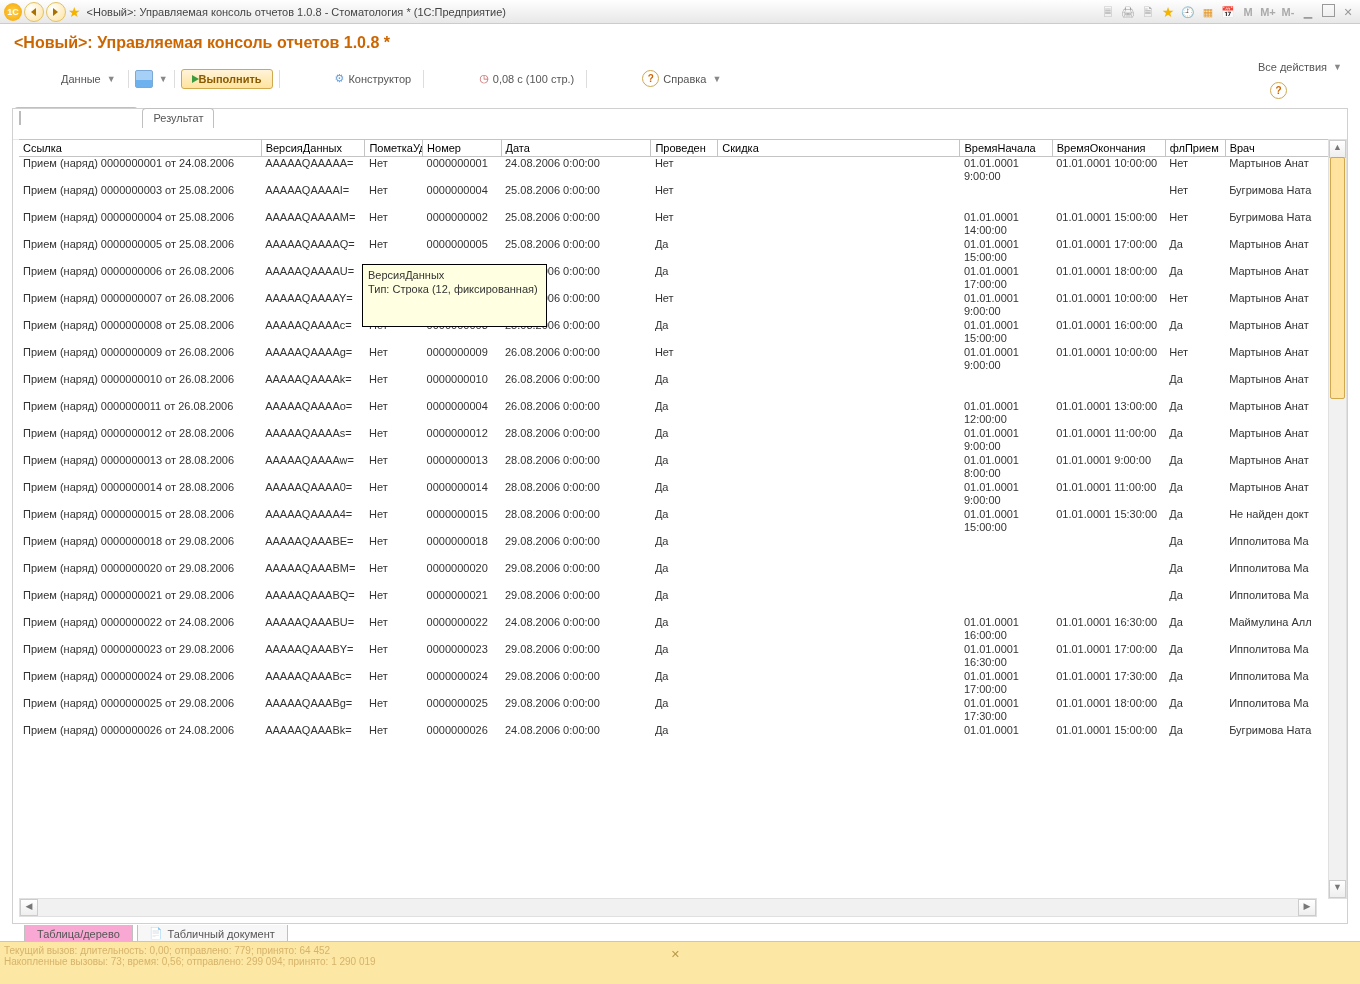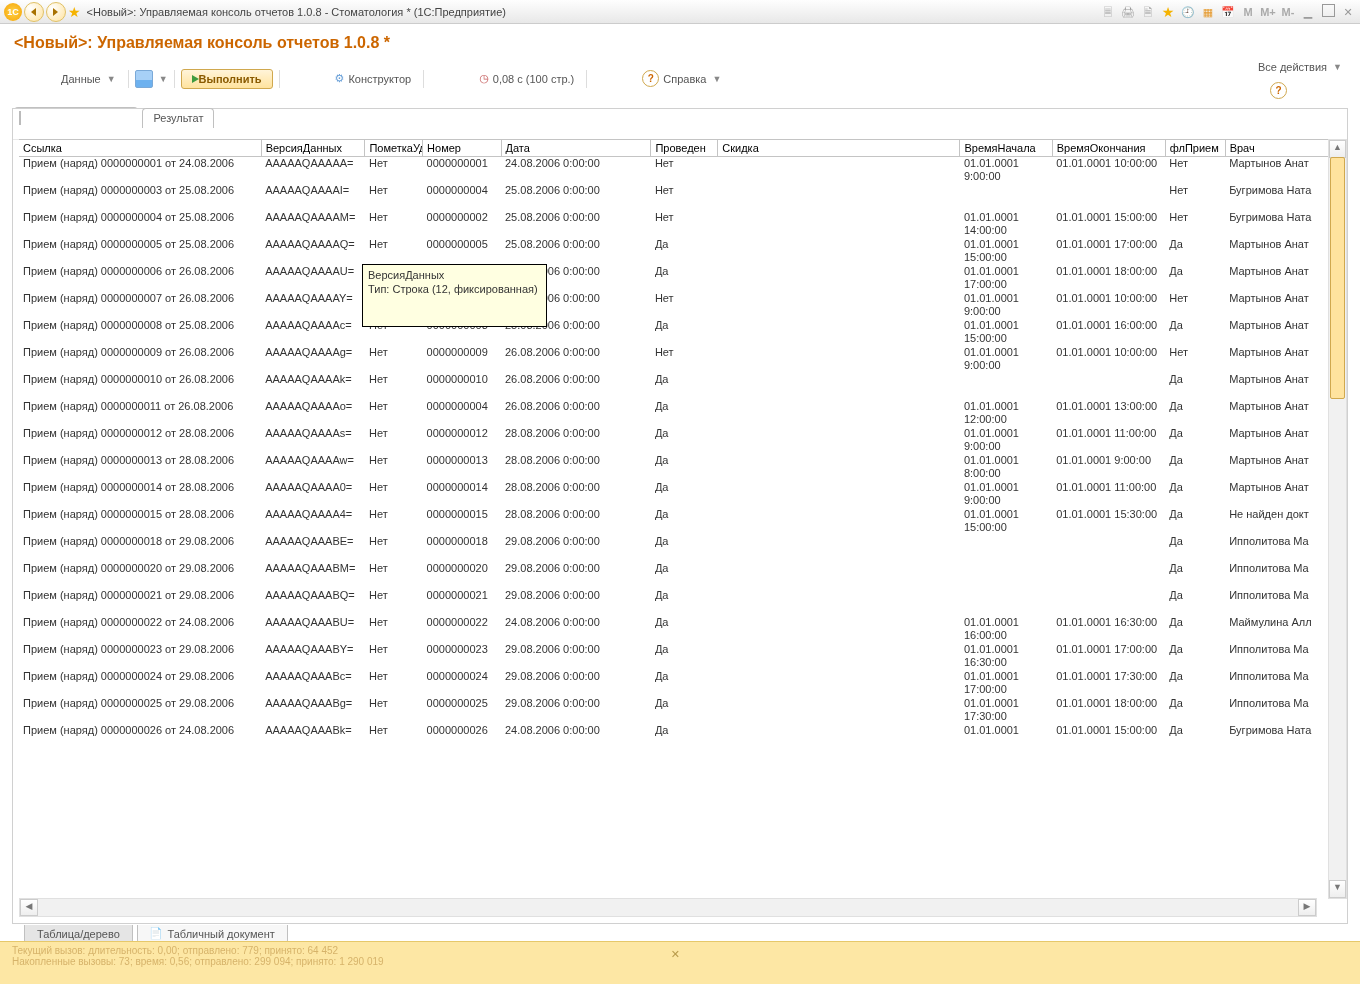--- a/index.html
+++ b/index.html
@@ -60,23 +60,23 @@
   .h-btn { position:absolute; top:0; bottom:0; width:16px; text-align:center;
            background:linear-gradient(#fff,#eee); border:1px solid #ccc;
            color:#777; font-size:9px; line-height:12px; }
   .tooltip { position:absolute; left:349px; top:155px; width:173px; height:55px;
              background:#FFFFE1; border:1px solid #000; padding:3px 5px;
              font-size:11px; color:#333; z-index:10; line-height:14px; }
   .footer-tabs { position:absolute; bottom:40px; left:24px; display:flex; gap:4px; }
   .ftab { padding:2px 12px 3px; border:1px solid #c0c0c0; border-top:none;
           border-radius:0 0 4px 4px; background:#f7f7f7; color:#555; display:flex;
           align-items:center; gap:4px; }
-  .ftab.active { background:#e5e5e5; }
+  .ftab.active { background:#f9a8d4; }
   .status-strip { position:absolute; bottom:0; left:0; right:0; height:36px;
-                  background:#fde7a4; border-top:1px solid #e6c86a; padding:3px 12px; }
+                  background:#fde7a4; border-top:1px solid #e6c86a; padding:3px 4px; }
   .status-line { color:#d6b36a; font-size:10px; }
   .status-close { position:absolute; right:680px; top:6px; color:#b89a4a; }
   .star { color:#f5b301; font-size:14px; }
   .nav-btn { width:18px; height:18px; border:1px solid #e0c166; border-radius:50%;
              background:radial-gradient(circle at 30% 30%,#fff,#ffe39e); position:relative; }
   .nav-btn::after { content:""; position:absolute; top:5px; left:6px; width:0; height:0; }
   .nav-back::after { border-right:5px solid #a87200;
                      border-top:4px solid transparent; border-bottom:4px solid transparent; }
   .nav-fwd::after  { border-left:5px solid #a87200;
                      border-top:4px solid transparent; border-bottom:4px solid transparent; }

